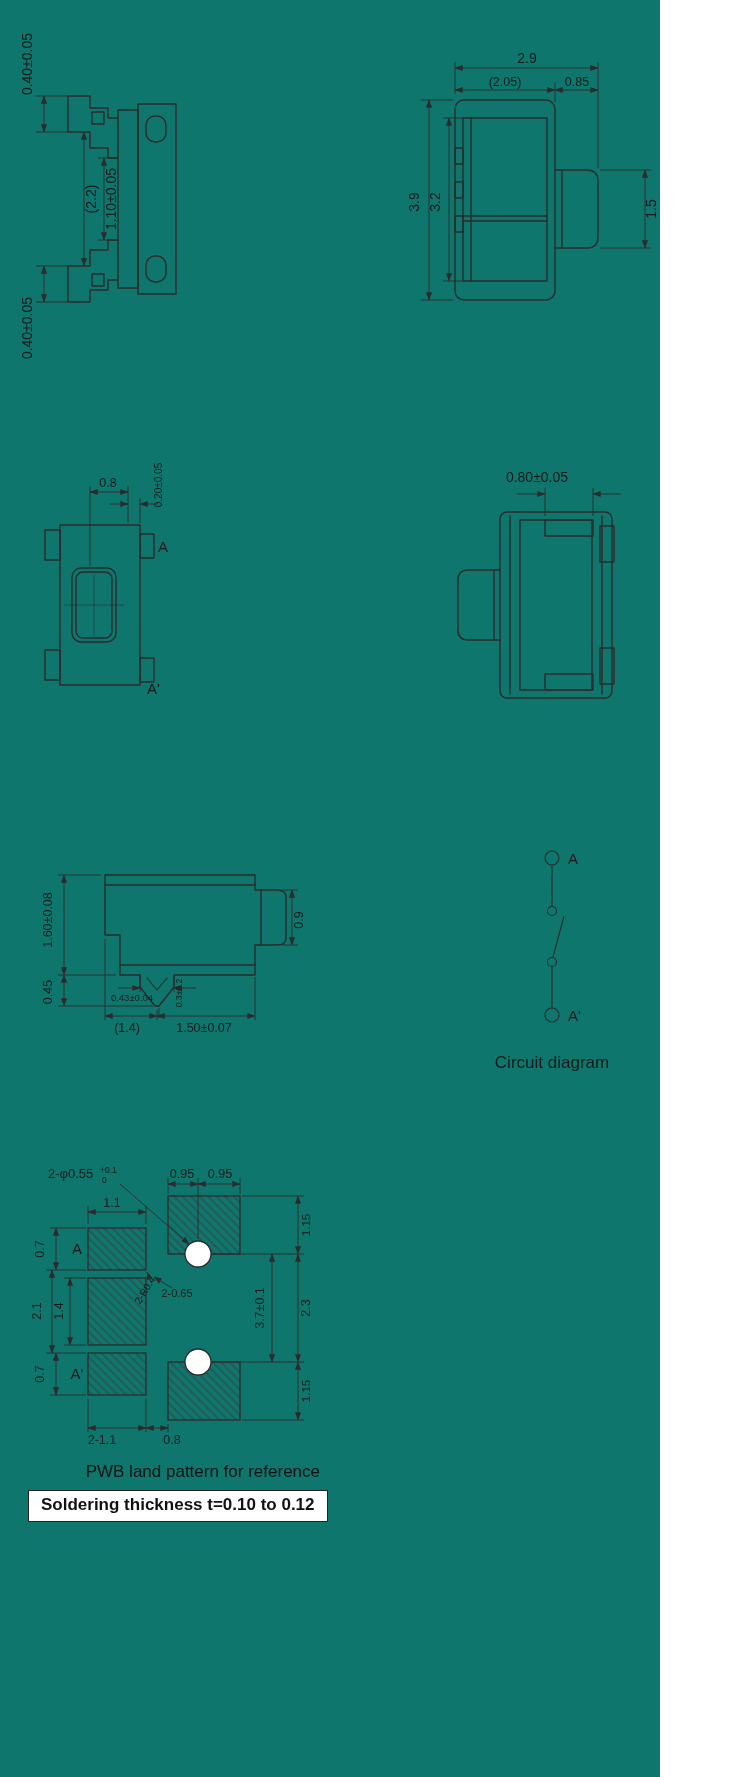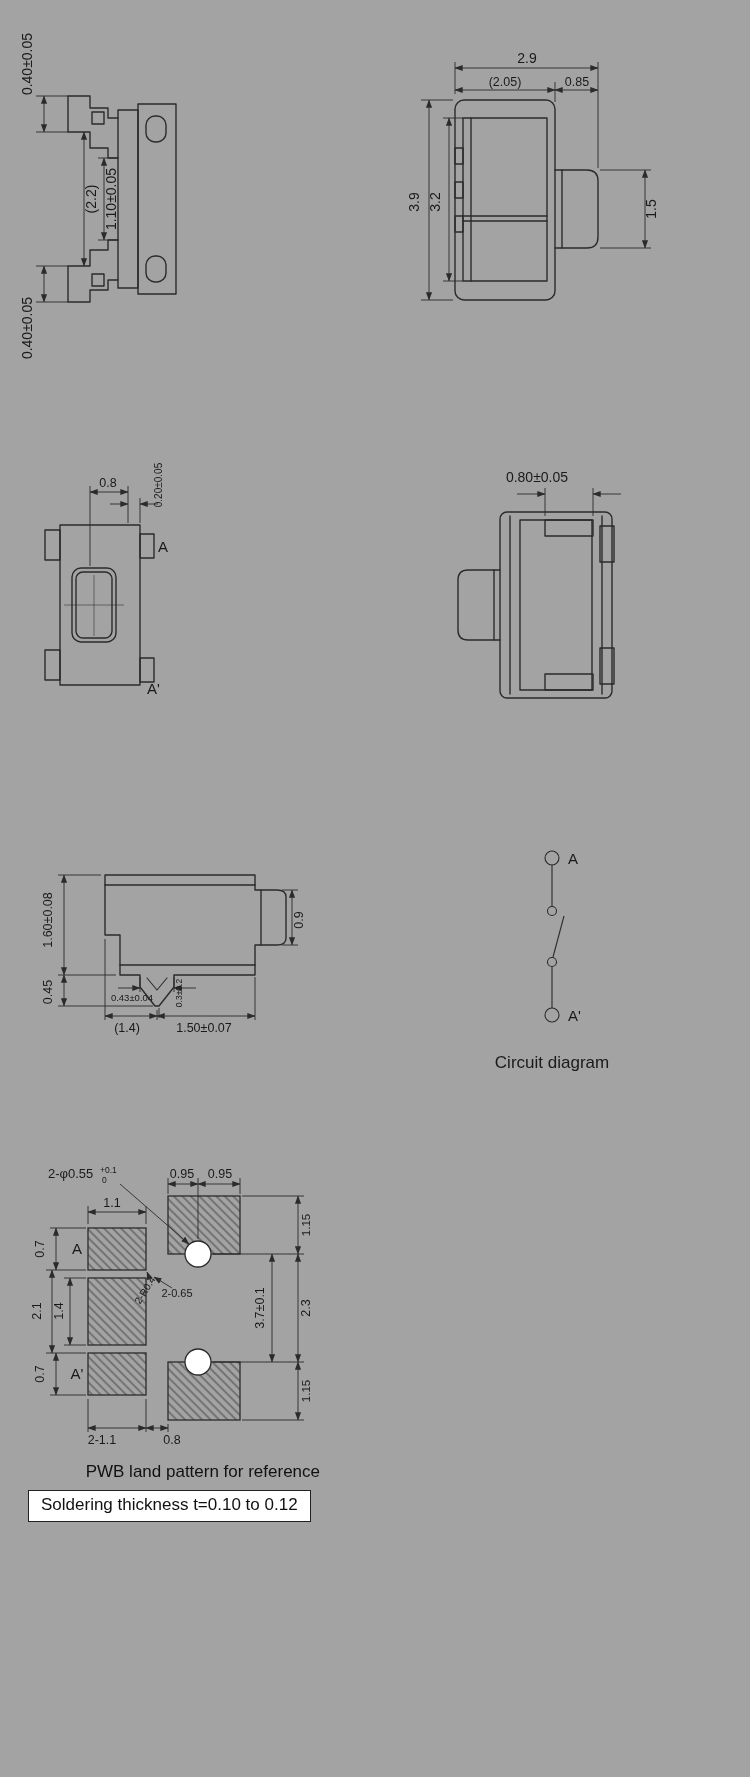--- a/index.html
+++ b/index.html
@@ -1,30 +1,30 @@
 <!DOCTYPE html>
 <html><head>
 <meta charset="utf-8">
 <style>
   * { box-sizing: border-box; }
   html,body { margin:0; padding:0; background:#fff; }
   body { font-family:"Liberation Sans", sans-serif; }
-  .sheet { position:relative; width:750px; height:1777px; background:#a3a3a3; overflow:hidden; }
+  .sheet { position:relative; width:660px; height:1777px; background:#0f766e; overflow:hidden; }
   .view { position:absolute; }
   svg text { fill:#1a1a1a; font-family:"Liberation Sans", sans-serif; }
   .outline { fill:none; stroke:#2b2b2b; stroke-width:1.4; stroke-linejoin:round; stroke-linecap:round; }
   .outline2 { fill:none; stroke:#2b2b2b; stroke-width:1.1; stroke-linejoin:round; }
   .dim { fill:none; stroke:#2b2b2b; stroke-width:0.9; }
   .cl { fill:none; stroke:#2b2b2b; stroke-width:0.55; }
   .dtxt { font-size:14px; }
   .dtxt2 { font-size:12.5px; }
   .dsm { font-size:10px; }
   .lbl { font-size:15px; }
   .caption { position:absolute; font-size:17px; color:#111; }
-  .notebox { position:absolute; border:1.6px solid #222; padding:4px 12px 6px; font-size:17px; color:#111; background:#fff; white-space:nowrap; }
+  .notebox { position:absolute; border:1.6px solid #222; padding:4px 12px 6px; font-size:17px; color:#111; background:#fff; white-space:nowrap;font-weight:bold; }
   .pad { fill:url(#hatch); stroke:#2b2b2b; stroke-width:1.3; }
   .hole { fill:#ffffff; stroke:#2b2b2b; stroke-width:1.3; }
 </style>
 </head>
 <body>
 
 <div class="sheet">
 
   <svg width="0" height="0" style="position:absolute">
     <defs>

